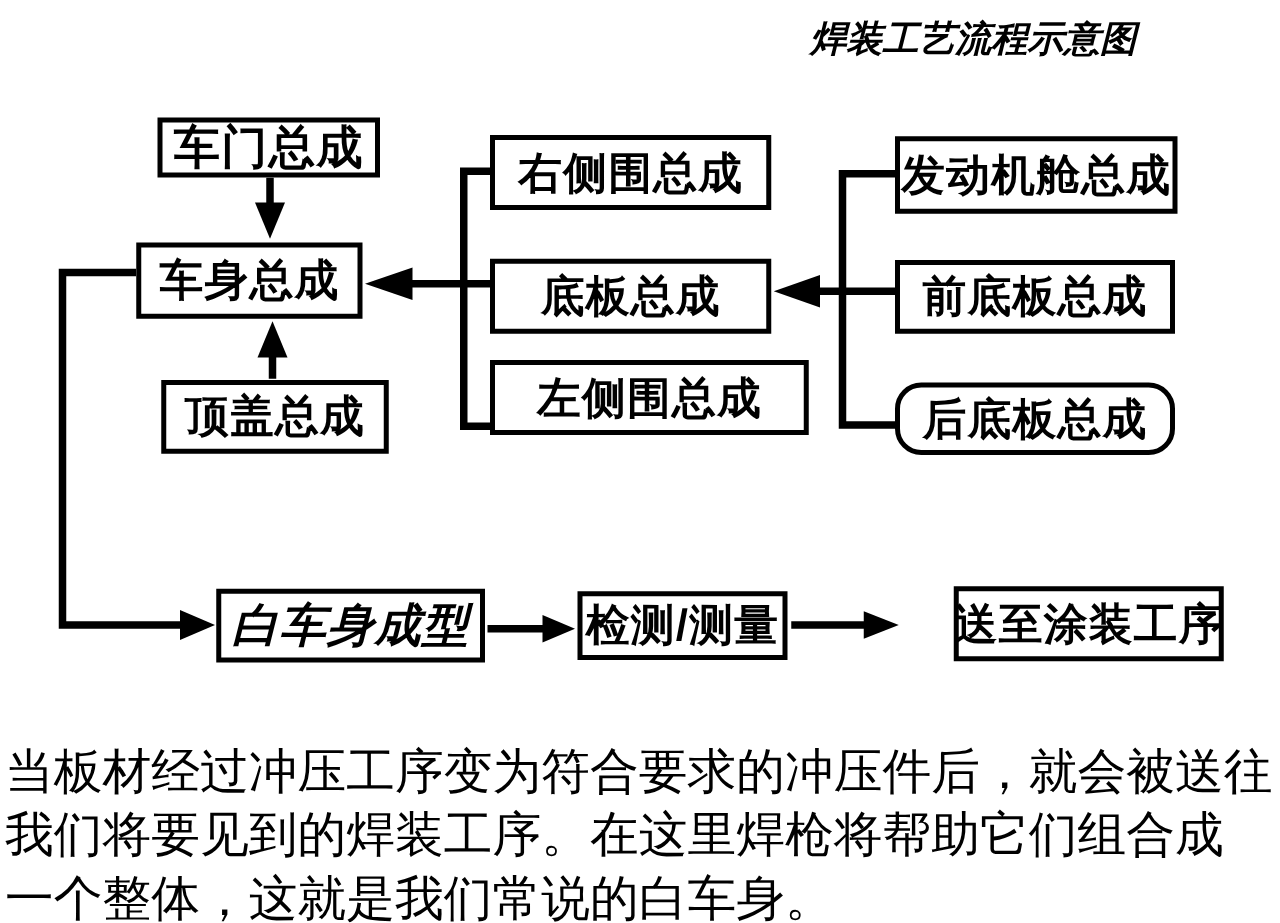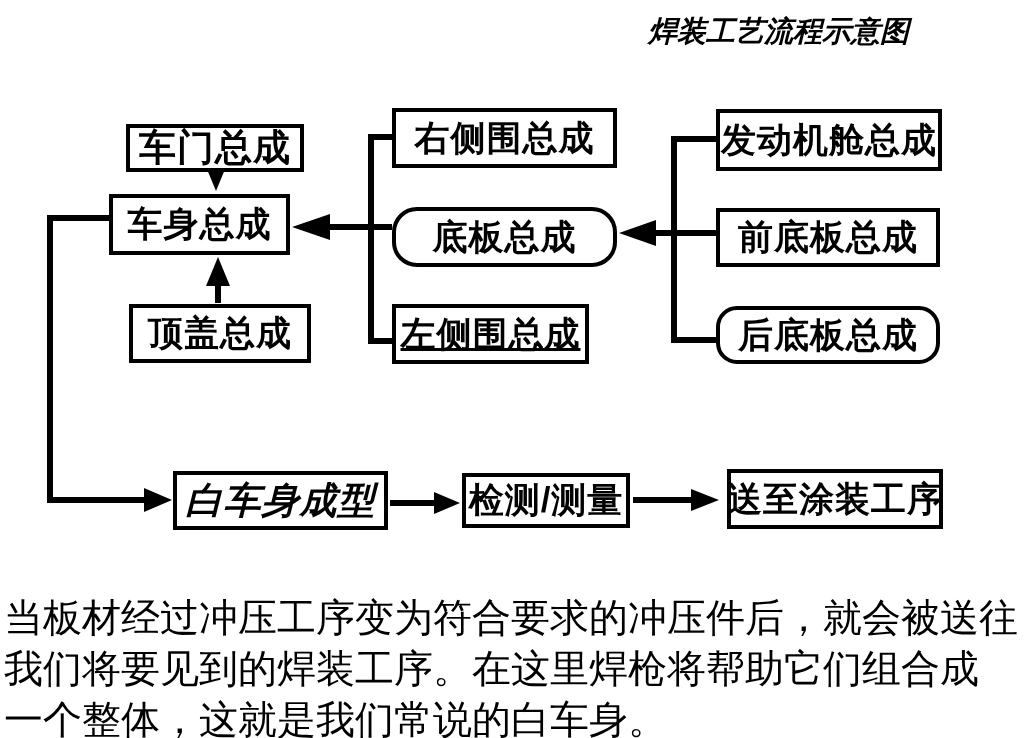--- a/index.html
+++ b/index.html
@@ -95,57 +95,57 @@
     </g>
 
     <g stroke="#000" fill="#000">
       <line x1="633" y1="500" x2="694" y2="500" stroke-width="6"></line>
       <polygon points="719,500 691,489 691,511" stroke="none"></polygon>
     </g>
   </svg>
 
   <div class="diagram-title">焊装工艺流程示意图</div>
 
-  <div class="node" style="left:126px;top:94px;width:178px;height:48px;font-size:37px;margin-top:30px;">
+  <div class="node" style="left:126px;top:94px;width:178px;height:48px;font-size:37px;">
     <span>车门总成</span>
   </div>
   <div class="node" style="left:109px;top:194px;width:181px;height:61px;">
     <span>车身总成</span>
   </div>
   <div class="node" style="left:129px;top:304px;width:182px;height:59px;font-family:Liberation Mono, monospace;">
     <span>顶盖总成</span>
   </div>
 
   <div class="node" style="left:392px;top:108px;width:225px;height:60px;">
     <span>右侧围总成</span>
   </div>
-  <div class="node" style="left:392px;top:207px;width:225px;height:60px;border-radius:25px;">
+  <div class="node" style="left:392px;top:207px;width:225px;height:60px;">
     <span>底板总成</span>
   </div>
-  <div class="node" style="left:392px;top:304px;width:197px;height:60px;text-decoration:underline;">
+  <div class="node" style="left:392px;top:288px;width:255px;height:60px;">
     <span>左侧围总成</span>
   </div>
 
   <div class="node" style="left:716px;top:109px;width:226px;height:62px;">
     <span>发动机舱总成</span>
   </div>
   <div class="node" style="left:716px;top:208px;width:224px;height:59px;">
     <span>前底板总成</span>
   </div>
   <div class="node" style="left:716px;top:306px;width:224px;height:58px;border-radius:21px;">
     <span>后底板总成</span>
   </div>
 
   <div class="node" style="left:173px;top:471px;width:215px;height:59px;font-size:37px;font-style:italic;">
     <span>白车身成型</span>
   </div>
   <div class="node" style="left:462px;top:473px;width:168px;height:55px;">
     <span>检测/测量</span>
   </div>
-  <div class="node" style="left:727px;top:469px;width:216px;height:60px;">
+  <div class="node" style="left:763px;top:469px;width:216px;height:60px;">
     <span>送至涂装工序</span>
   </div>
 
   <div class="caption">
     <div class="line">当板材经过冲压工序变为符合要求的冲压件后，就会被送往</div>
     <div class="line">我们将要见到的焊装工序。在这里焊枪将帮助它们组合成</div>
     <div class="line">一个整体，这就是我们常说的白车身。</div>
   </div>
 
 </div>

